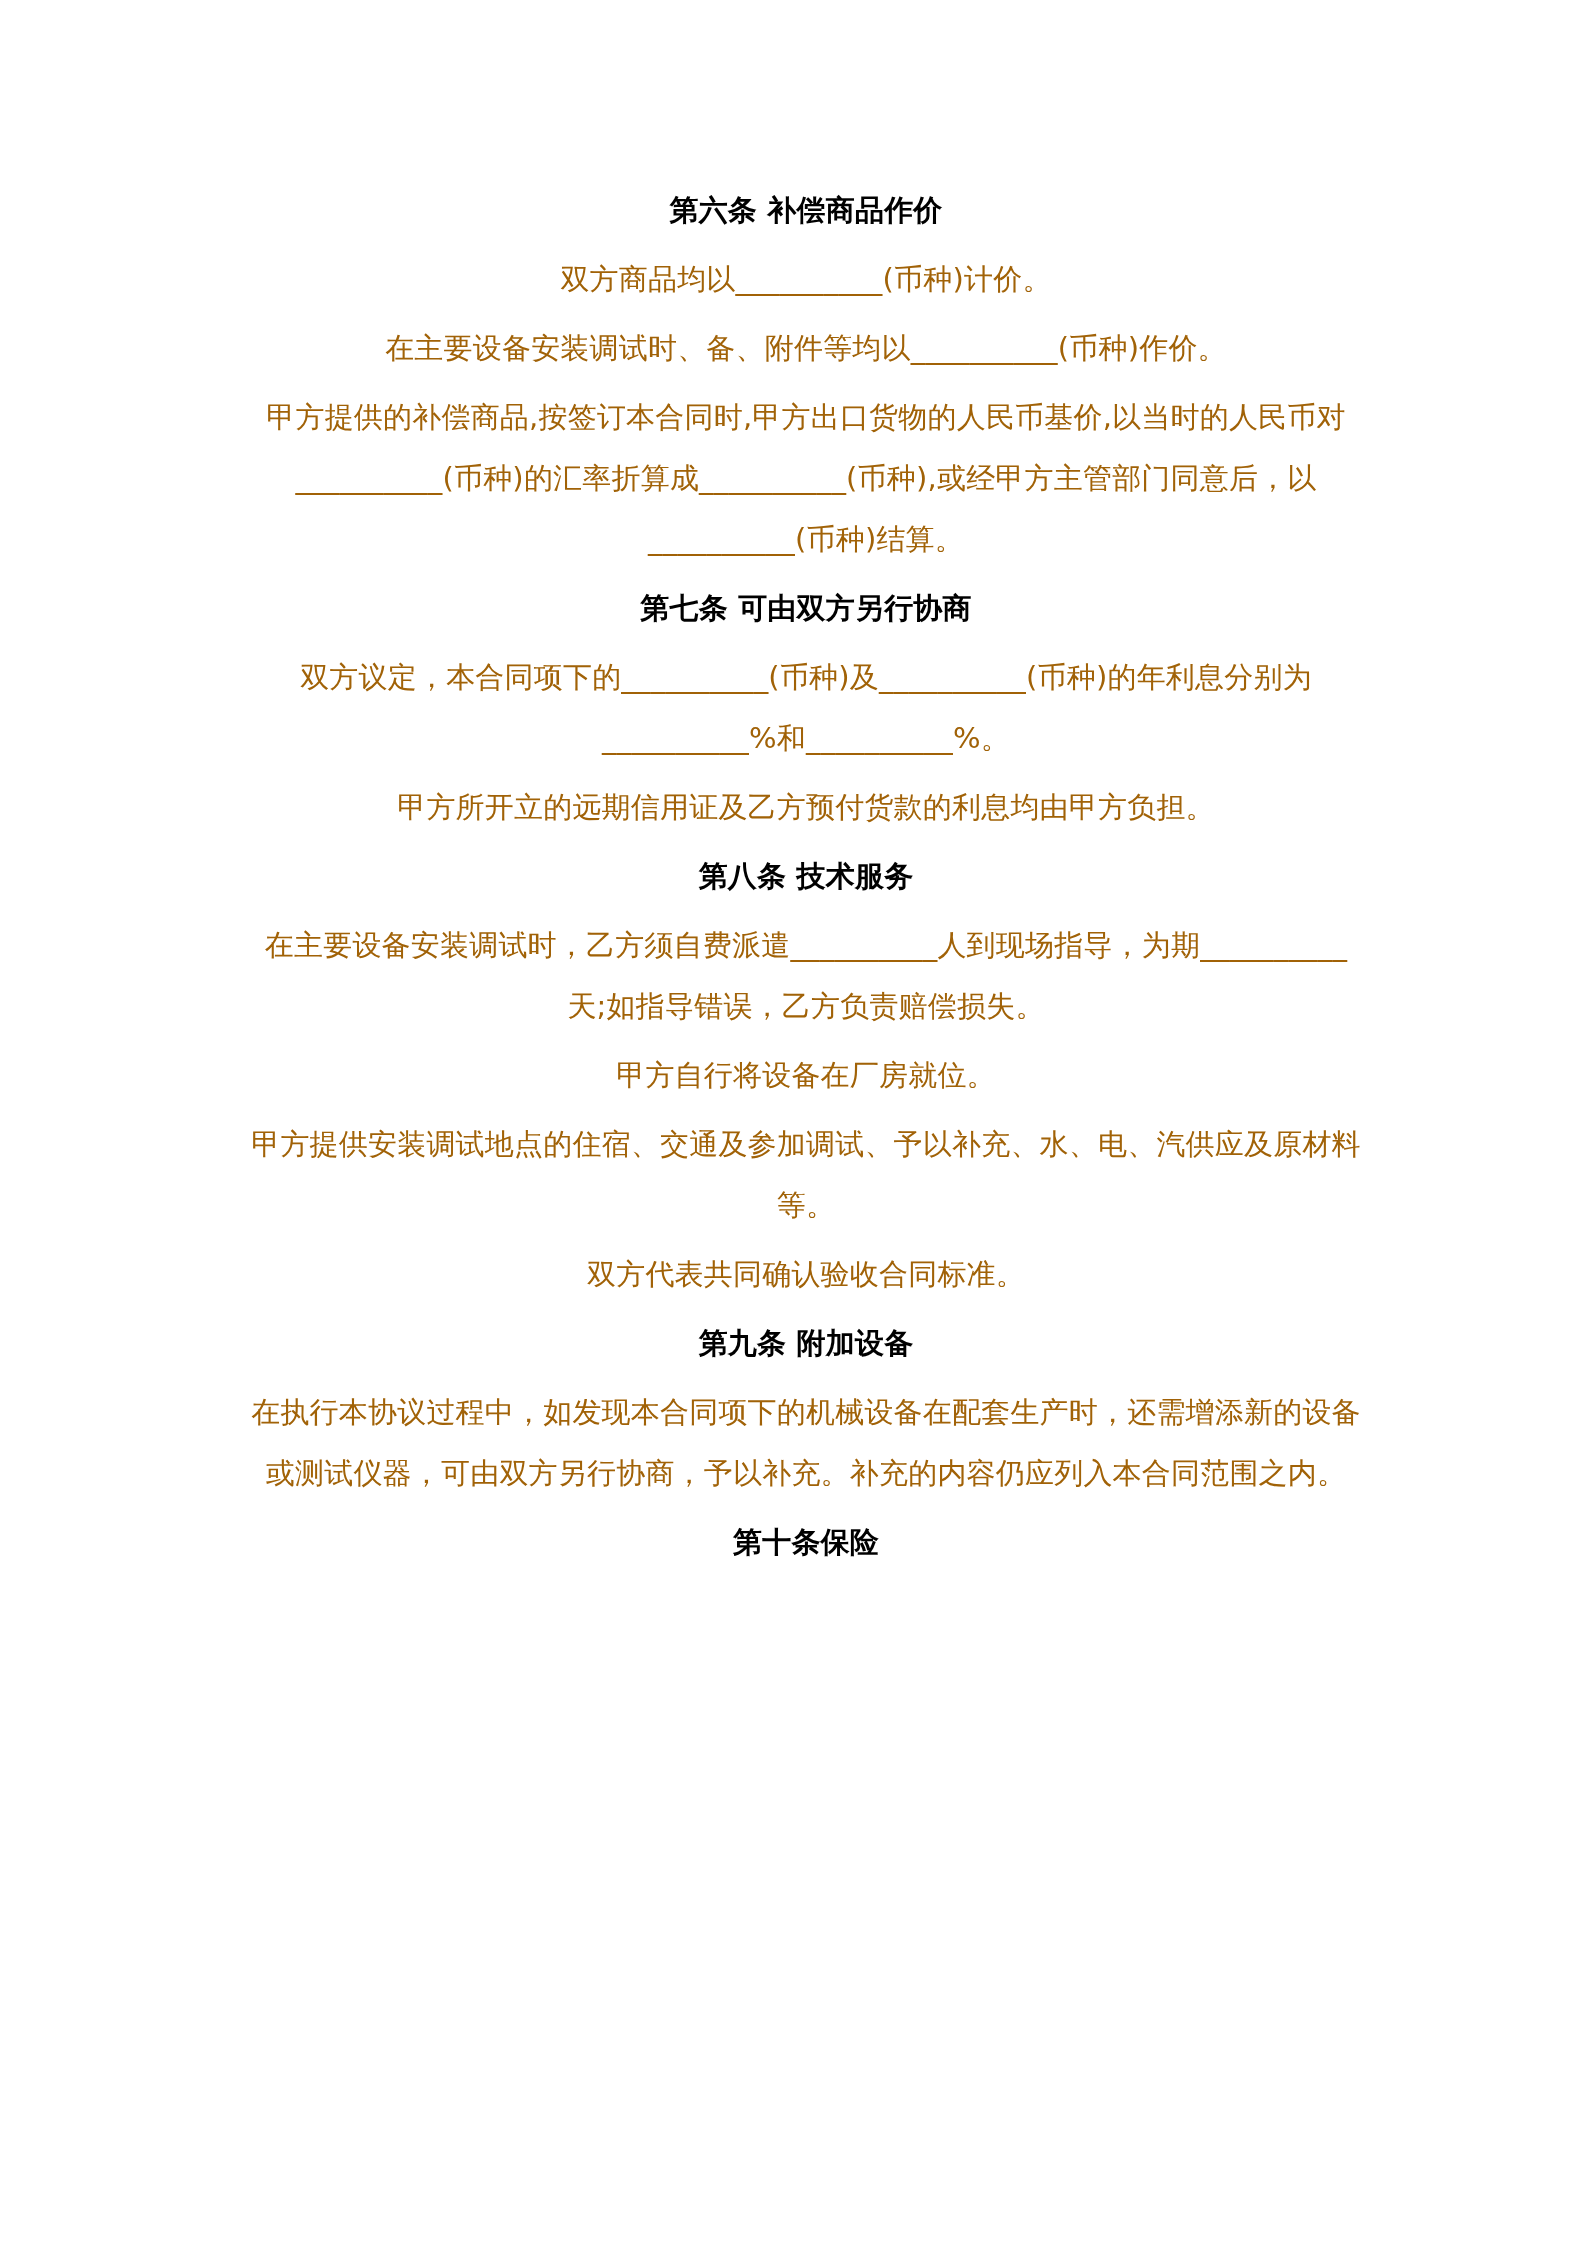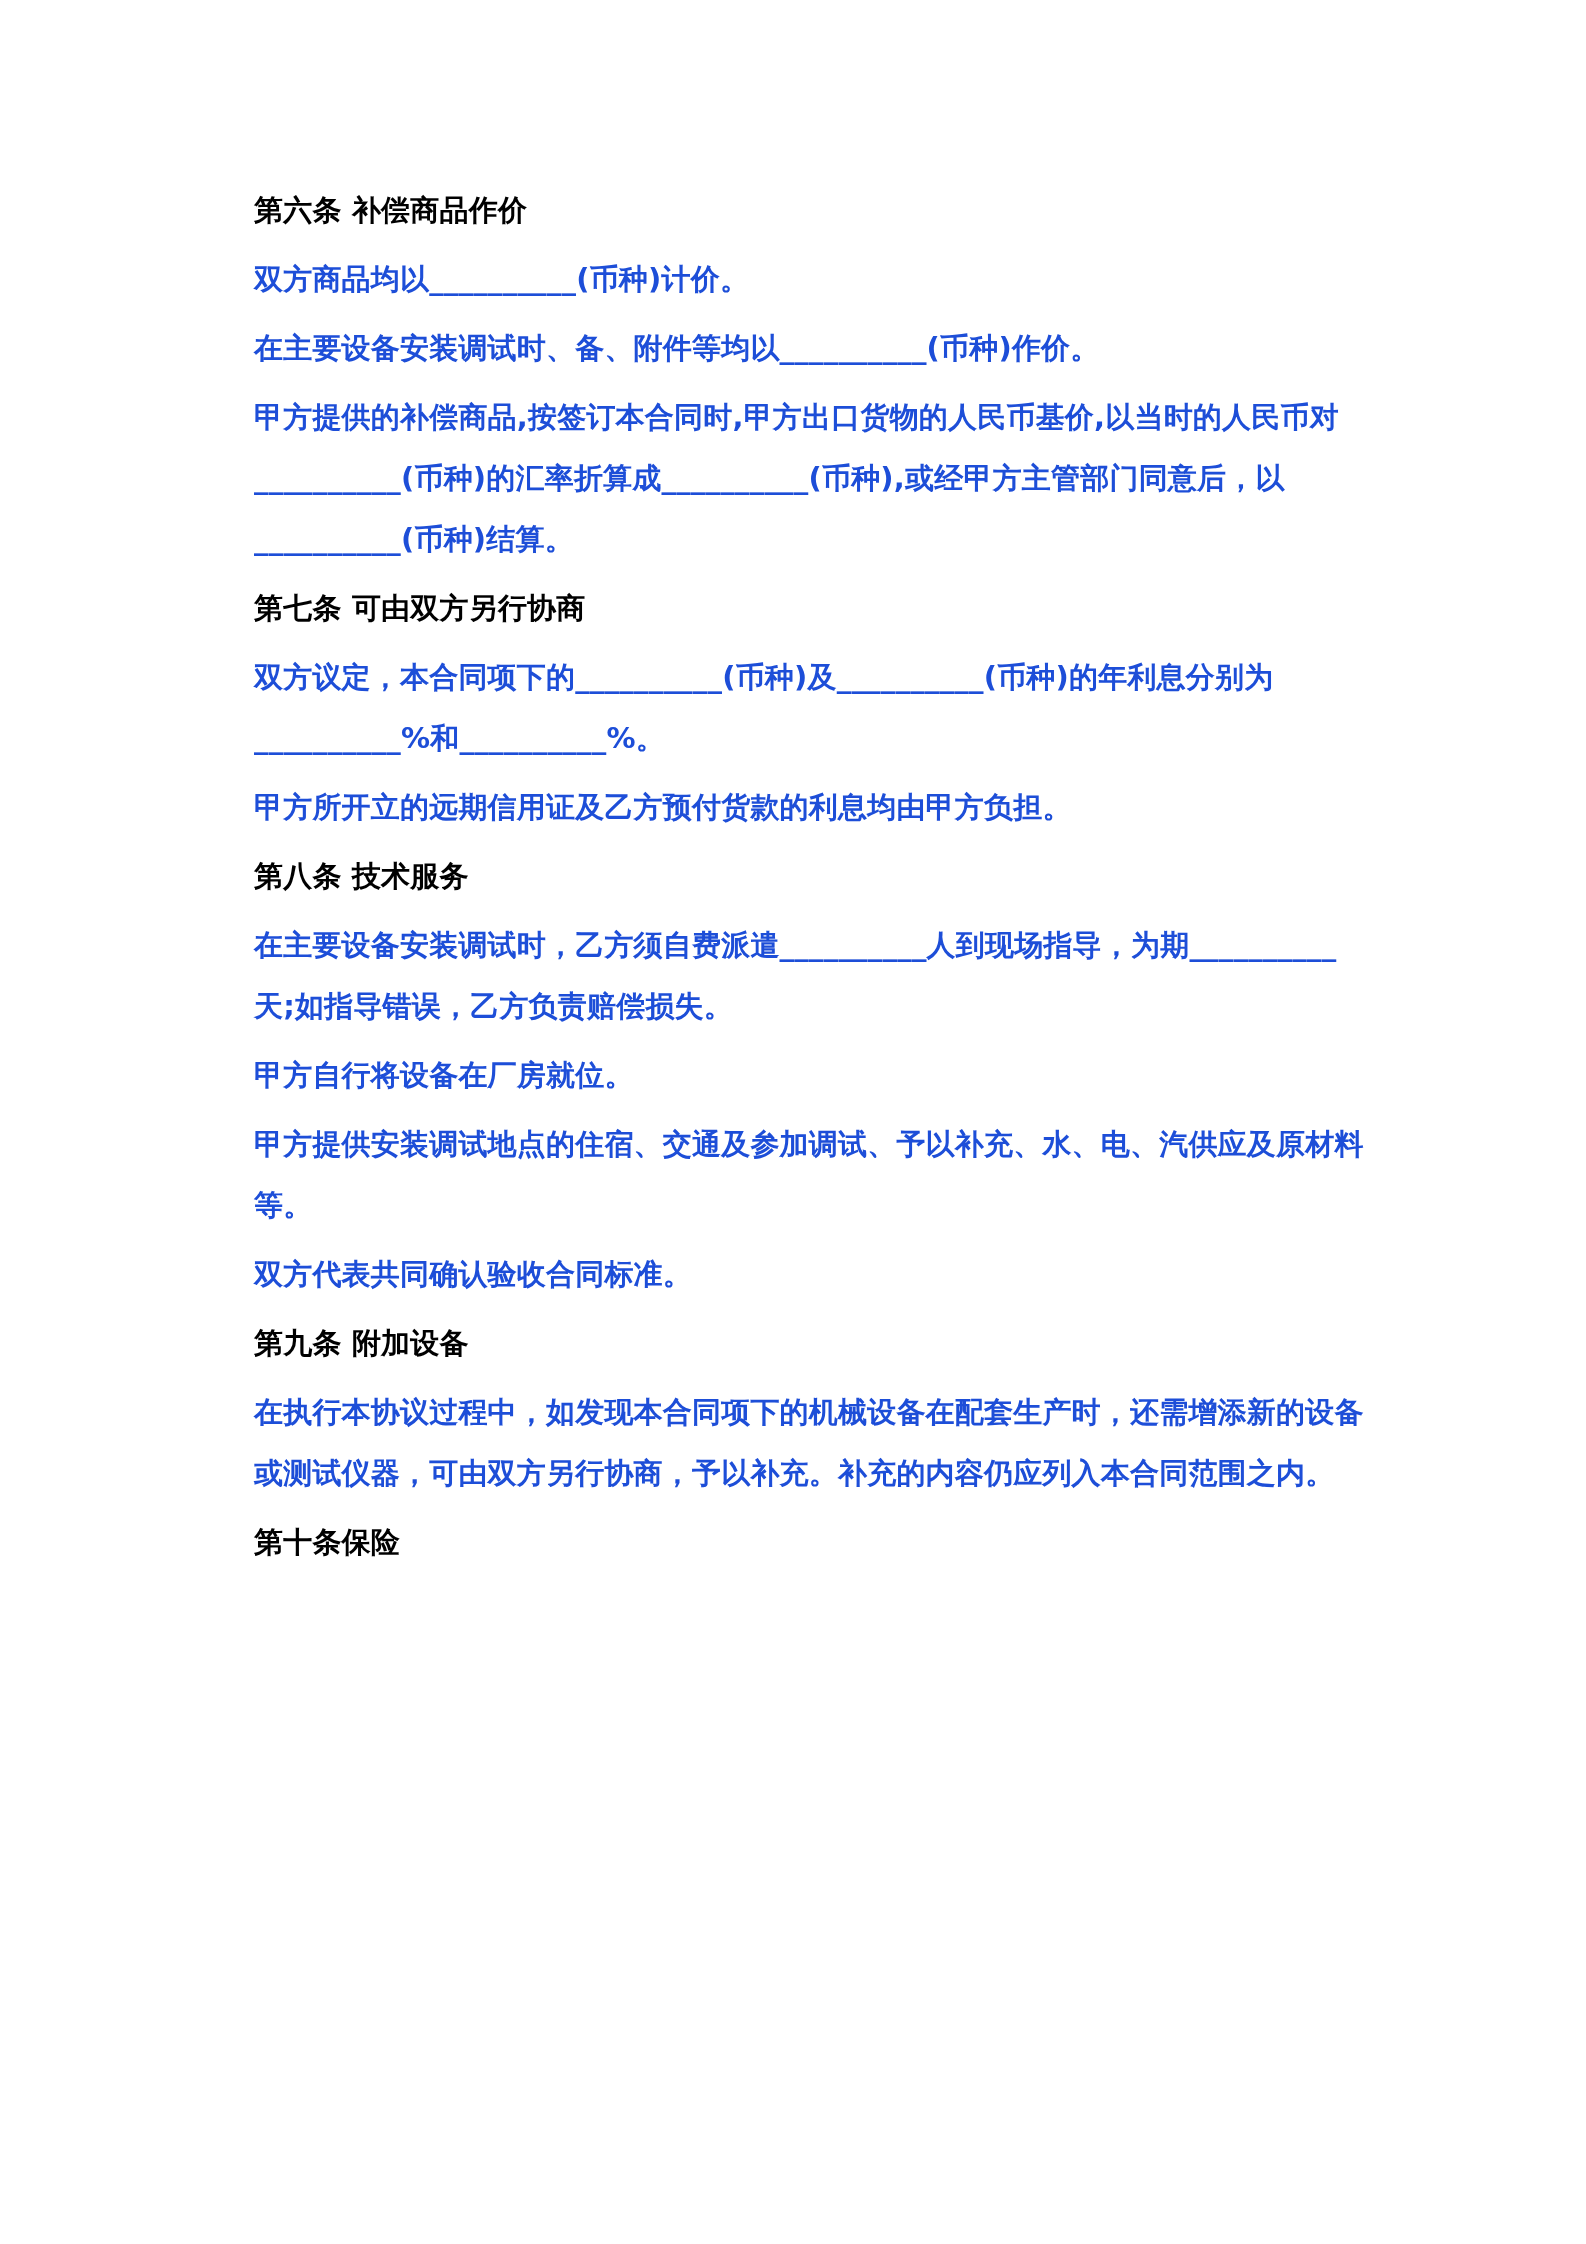--- a/index.html
+++ b/index.html
@@ -13,29 +13,30 @@
   .page {
     position: relative;
     width: 1586px;
     height: 2244px;
     background: #ffffff;
     box-sizing: border-box;
     overflow: hidden;
   }
   .doc-body {
     position: absolute;
-    left: 254px;
+    left: 246px;
     top: 180px;
     width: 1120px;
+    text-align: center;
   }
   .para {
     font-size: 29px;
     line-height: 61px;
-    color: #1d4ed8;
-    font-weight: 700;
+    color: #a16207;
+    font-weight: 400;
     letter-spacing: 0.2px;
     margin: 0 0 8px 0;
     white-space: pre-wrap;
     word-break: break-word;
   }
   .heading {
     font-size: 29px;
     line-height: 61px;
     color: #000000;
     font-weight: 700;

